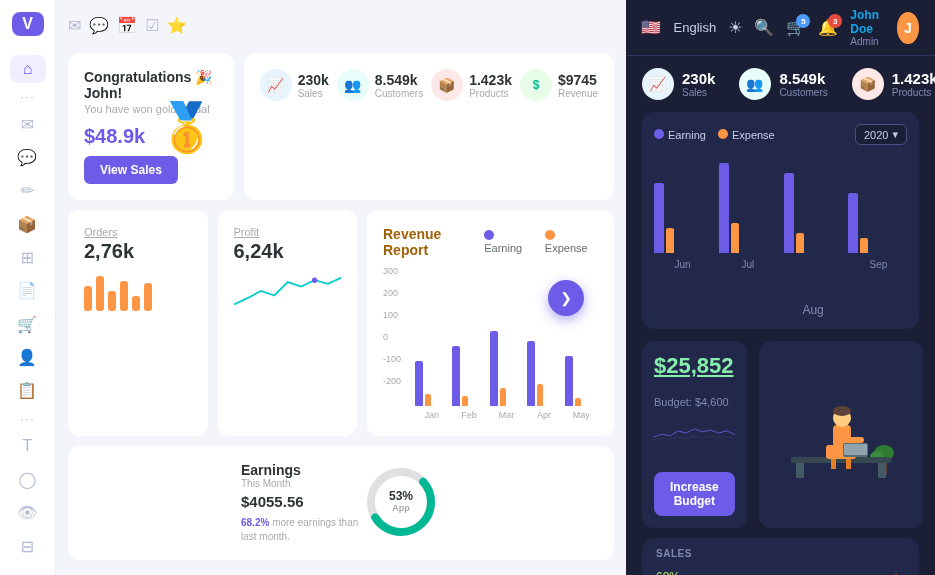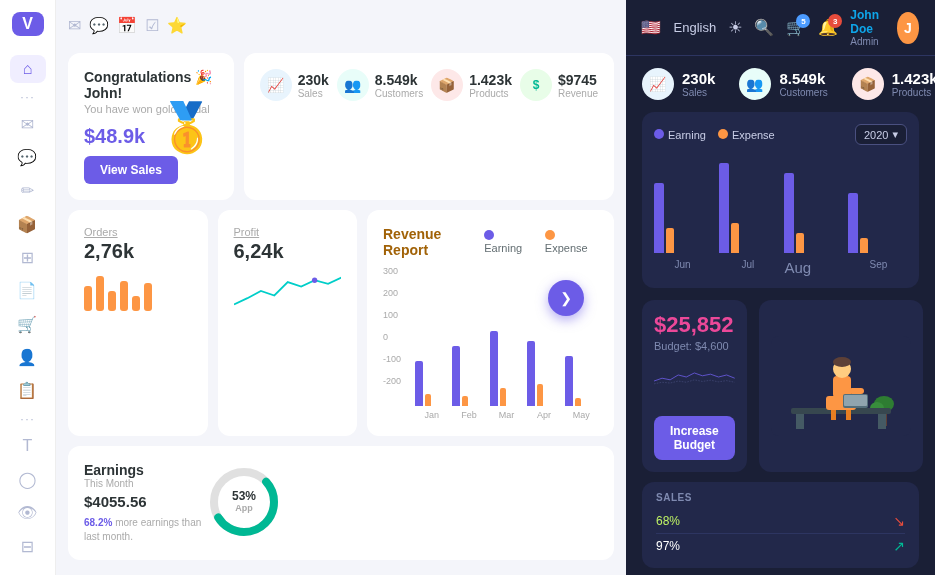--- a/index.html
+++ b/index.html
@@ -135,21 +135,21 @@
       font-size: 9px; color: #aaa; width: 28px;
     }
     .bar-group { display: flex; gap: 2px; align-items: flex-end; flex: 1; }
     .bar { border-radius: 2px 2px 0 0; }
     .bar-purple { background: #6c5ce7; }
     .bar-orange { background: #fd9644; }
     .chart-x-labels { display: flex; margin-left: 32px; margin-top: 4px; gap: 4px; }
     .chart-x-label { flex: 1; text-align: center; font-size: 9px; color: #aaa; }
 
     
-    .earnings-card { background: #fff; border-radius: 12px; padding: 16px; display: flex; justify-content: flex-start; }
+    .earnings-card { background: #fff; border-radius: 12px; padding: 16px; display: flex; justify-content: center; }
     .earnings-left {}
     .earnings-title { font-size: 14px; font-weight: 600; color: #2d3436; }
     .earnings-sub { font-size: 10px; color: #aaa; margin-bottom: 4px; }
     .earnings-amount { font-size: 15px; font-weight: 700; color: #2d3436; margin-bottom: 6px; }
     .earnings-note { font-size: 10px; color: #aaa; max-width: 120px; line-height: 1.4; }
     .earnings-pct { color: #6c5ce7; font-weight: 600; }
 
     
     .donut-container { position: relative; width: 80px; height: 80px; }
     .donut-label {
@@ -222,21 +222,21 @@
       background: #1a1f36; border: 1px solid #4a5080; color: #c8cde6;
       border-radius: 6px; padding: 3px 8px; font-size: 11px; cursor: pointer;
       display: flex; align-items: center; gap: 4px;
     }
     .dark-chart-area { height: 100px; display: flex; align-items: flex-end; gap: 6px; }
     .dark-bar-group { display: flex; gap: 2px; align-items: flex-end; flex: 1; }
 
     
     .budget-section { display: flex; gap: 12px; }
     .budget-card { background: #22284a; border-radius: 12px; padding: 12px; flex: 1; }
-    .budget-amount { font-size: 22px; font-weight: 700; color: #ec4899; margin-bottom: 2px; }
+    .budget-amount { font-size: 22px; font-weight: 700; color: #86efac; margin-bottom: 17px; text-decoration: underline; }
     .budget-label { font-size: 11px; color: #7f8ab0; }
     .budget-btn {
       background: #6c5ce7; color: white; border: none; border-radius: 8px;
       padding: 8px 16px; font-size: 12px; cursor: pointer; width: 100%; margin-top: 10px; font-weight: 600;
     }
     .wave-chart { height: 50px; width: 100%; }
 
     
     .nav-arrow {
       position: absolute;
@@ -544,21 +544,21 @@
           <div class="bar bar-orange" style="height:20px;width:8px;"></div>
         </div>
         <div class="dark-bar-group">
           <div class="bar bar-purple" style="height:60px;width:10px;"></div>
           <div class="bar bar-orange" style="height:15px;width:8px;"></div>
         </div>
       </div>
       <div style="display:flex; gap:8px; margin-top:6px;">
         <span style="color:#7f8ab0;font-size:10px;flex:1;text-align:center;">Jun</span>
         <span style="color:#7f8ab0;font-size:10px;flex:1;text-align:center;">Jul</span>
-        <span style="color:#7f8ab0;font-size:15px;flex:1;">Aug</span>
+        <span style="color:#7f8ab0;font-size:12px;flex:1;text-align:center;margin-top:44px;">Aug</span>
         <span style="color:#7f8ab0;font-size:10px;flex:1;text-align:center;">Sep</span>
       </div>
     </div>
 
     <div class="budget-section">
       <div class="budget-card">
         <div class="budget-amount">$25,852</div>
         <div class="budget-label">Budget: $4,600</div>
         <svg class="wave-chart" viewBox="0 0 200 50">
           <polyline points="0,35 20,28 40,32 60,20 80,25 100,15 120,22 140,18 160,25 180,20 200,28" fill="none" stroke="#6c5ce7" stroke-width="2"></polyline>

